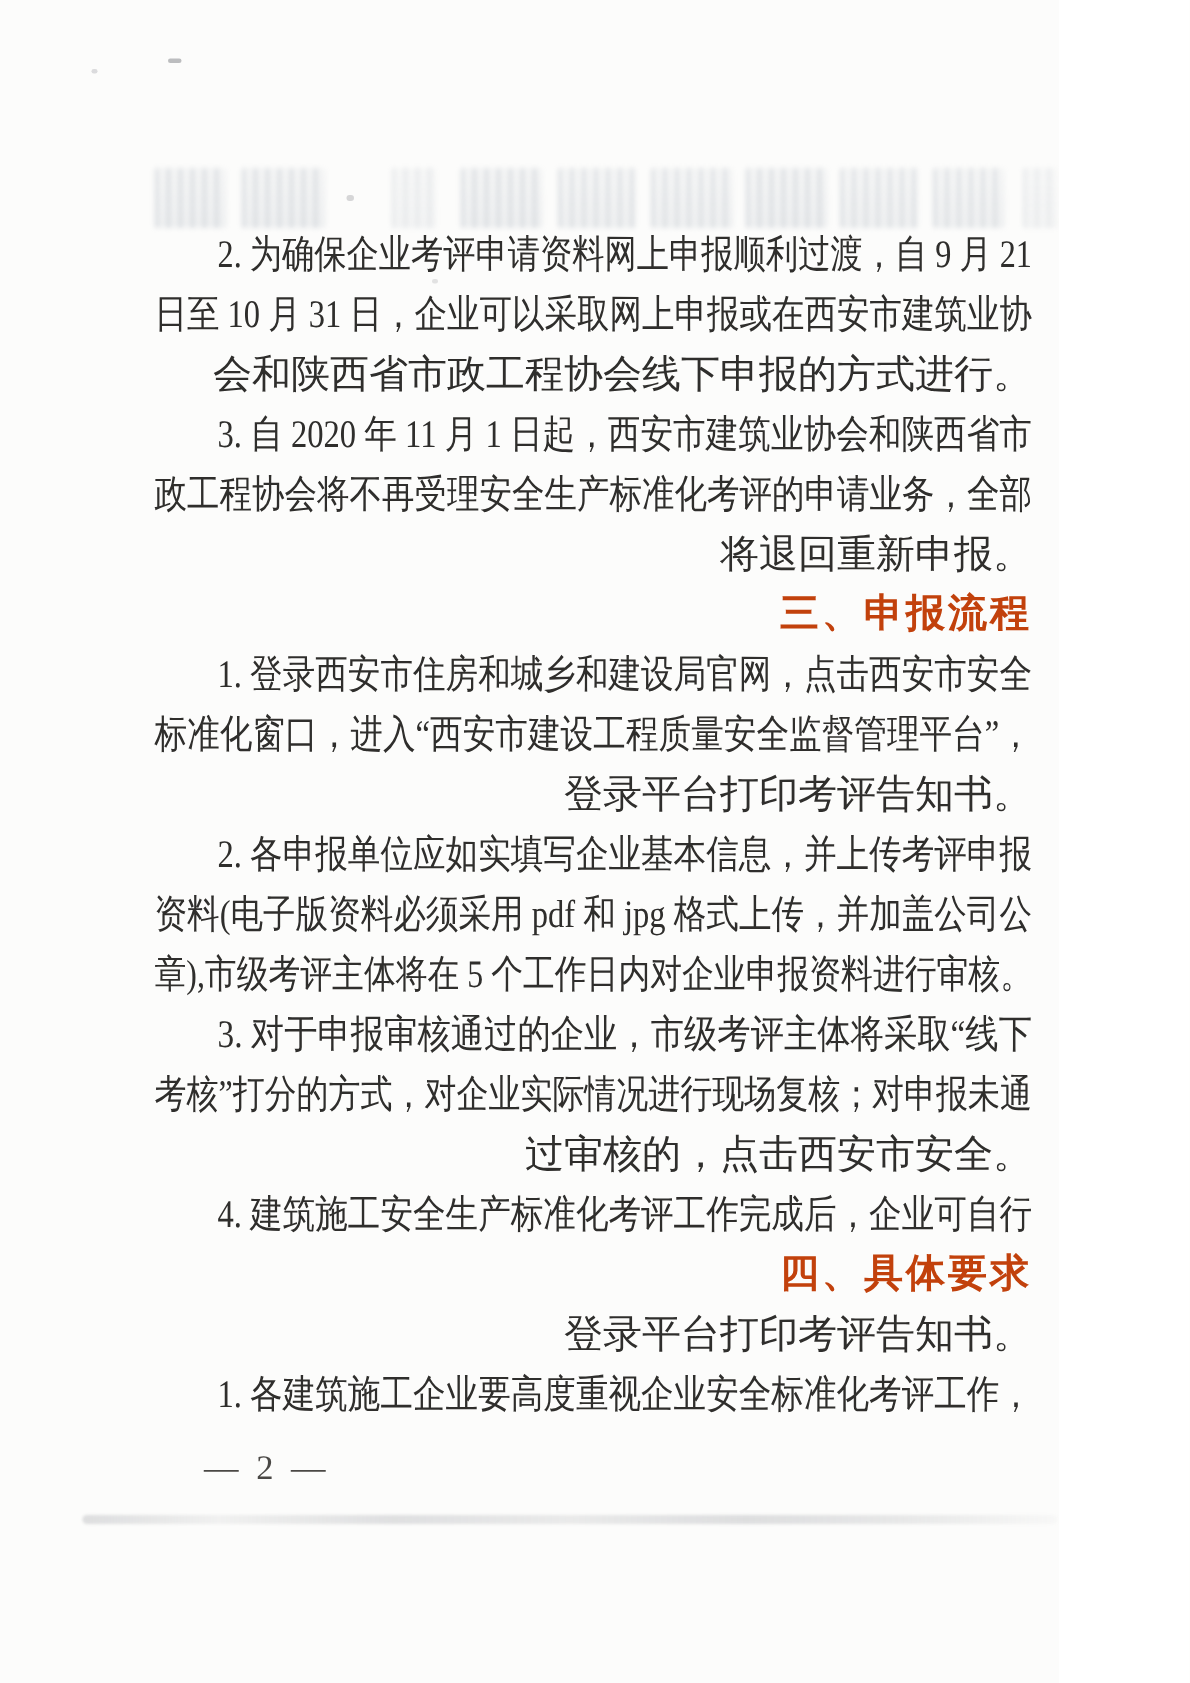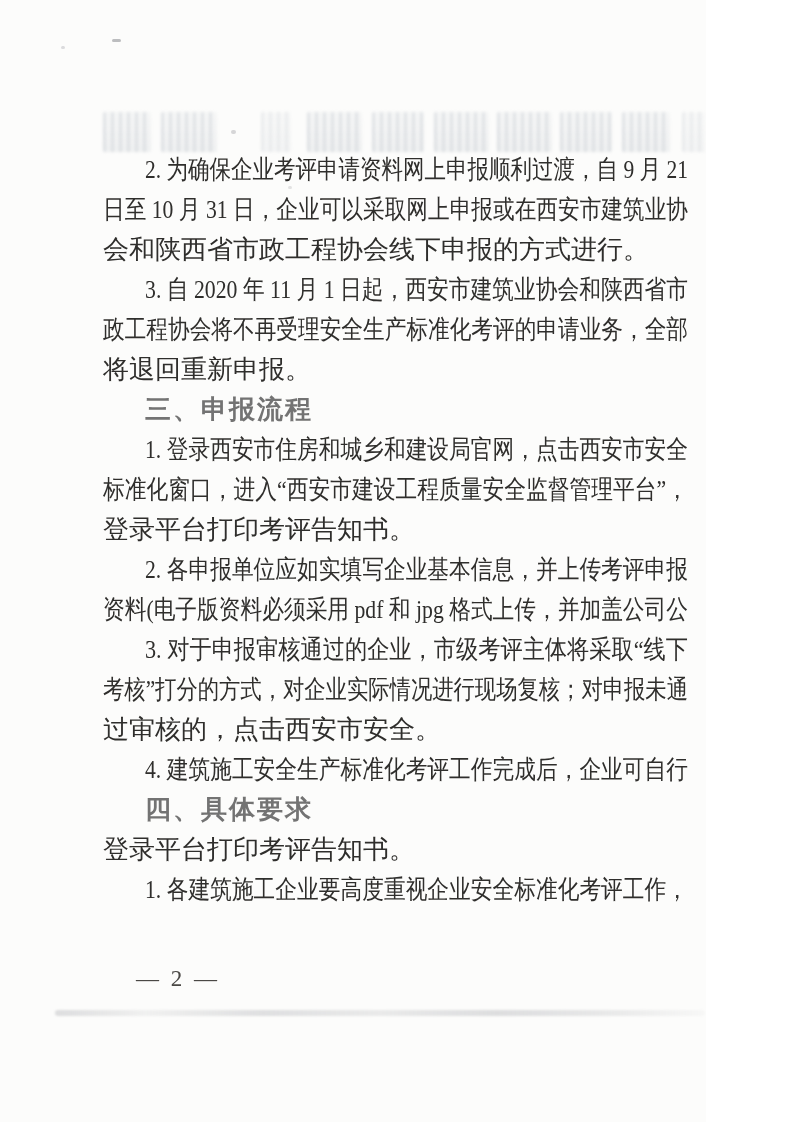--- a/index.html
+++ b/index.html
@@ -5,20 +5,21 @@
   html, body { margin: 0; padding: 0; }
   body { background: #ffffff; }
 
   .page {
     position: relative;
     width: 706px;
     height: 1122px;
     background: #fcfcfb;
     overflow: hidden;
     font-family: "Liberation Serif", "DejaVu Serif", serif;
+    text-align: right;
   }
 
   
   .bleed-band {
     position: absolute;
     left: 101px;
     top: 110px;
     width: 604px;
     height: 44px;
     display: flex;
@@ -46,23 +47,23 @@
   .line {
     height: 40px;
     line-height: 40px;
     font-size: 26px;
     color: #2f2e2c;
     overflow: visible;
   }
   .line > span { white-space: nowrap; display: inline-block; }
   .line.indent { padding-left: 42px; }
   .line.heading {
-    font-family: Liberation Serif, serif;
+    font-family: Liberation Mono, monospace;
     font-weight: bold;
-    color: #737373;
+    color: #c2410c;
     letter-spacing: 2px;
   }
 
   .page-number {
     position: absolute;
     left: 136px;
     top: 966px;
     font-size: 23px;
     letter-spacing: 3px;
     color: #4a4845;
@@ -132,20 +133,21 @@
       <div class="line"><span>会和陕西省市政工程协会线下申报的方式进行。</span></div>
       <div class="line indent"><span style="transform-origin: left center; transform: scaleX(0.836611);">3. 自 2020 年 11 月 1 日起，西安市建筑业协会和陕西省市</span></div>
       <div class="line"><span style="transform-origin: left center; transform: scaleX(0.833333);">政工程协会将不再受理安全生产标准化考评的申请业务，全部</span></div>
       <div class="line"><span>将退回重新申报。</span></div>
       <div class="line indent heading"><span>三、申报流程</span></div>
       <div class="line indent"><span style="transform-origin: left center; transform: scaleX(0.835385);">1. 登录西安市住房和城乡和建设局官网，点击西安市安全</span></div>
       <div class="line"><span style="transform-origin: left center; transform: scaleX(0.836798);">标准化窗口，进入“西安市建设工程质量安全监督管理平台”，</span></div>
       <div class="line"><span>登录平台打印考评告知书。</span></div>
       <div class="line indent"><span style="transform-origin: left center; transform: scaleX(0.835385);">2. 各申报单位应如实填写企业基本信息，并上传考评申报</span></div>
       <div class="line"><span style="transform-origin: left center; transform: scaleX(0.835062);">资料(电子版资料必须采用 pdf 和 jpg 格式上传，并加盖公司公</span></div>
+      <div class="line"><span style="transform-origin: left center; transform: scaleX(0.815704);">章),市级考评主体将在 5 个工作日内对企业申报资料进行审核。</span></div>
       <div class="line indent"><span style="transform-origin: left center; transform: scaleX(0.854382);">3. 对于申报审核通过的企业，市级考评主体将采取“线下</span></div>
       <div class="line"><span style="transform-origin: left center; transform: scaleX(0.819848);">考核”打分的方式，对企业实际情况进行现场复核；对申报未通</span></div>
       <div class="line"><span>过审核的，点击西安市安全。</span></div>
       <div class="line indent"><span style="transform-origin: left center; transform: scaleX(0.835385);">4. 建筑施工安全生产标准化考评工作完成后，企业可自行</span></div>
       <div class="line indent heading"><span>四、具体要求</span></div>
       <div class="line"><span>登录平台打印考评告知书。</span></div>
       <div class="line indent"><span style="transform-origin: left center; transform: scaleX(0.835385);">1. 各建筑施工企业要高度重视企业安全标准化考评工作，</span></div>
     </div>
 
   <div class="page-number">— 2 —</div>

